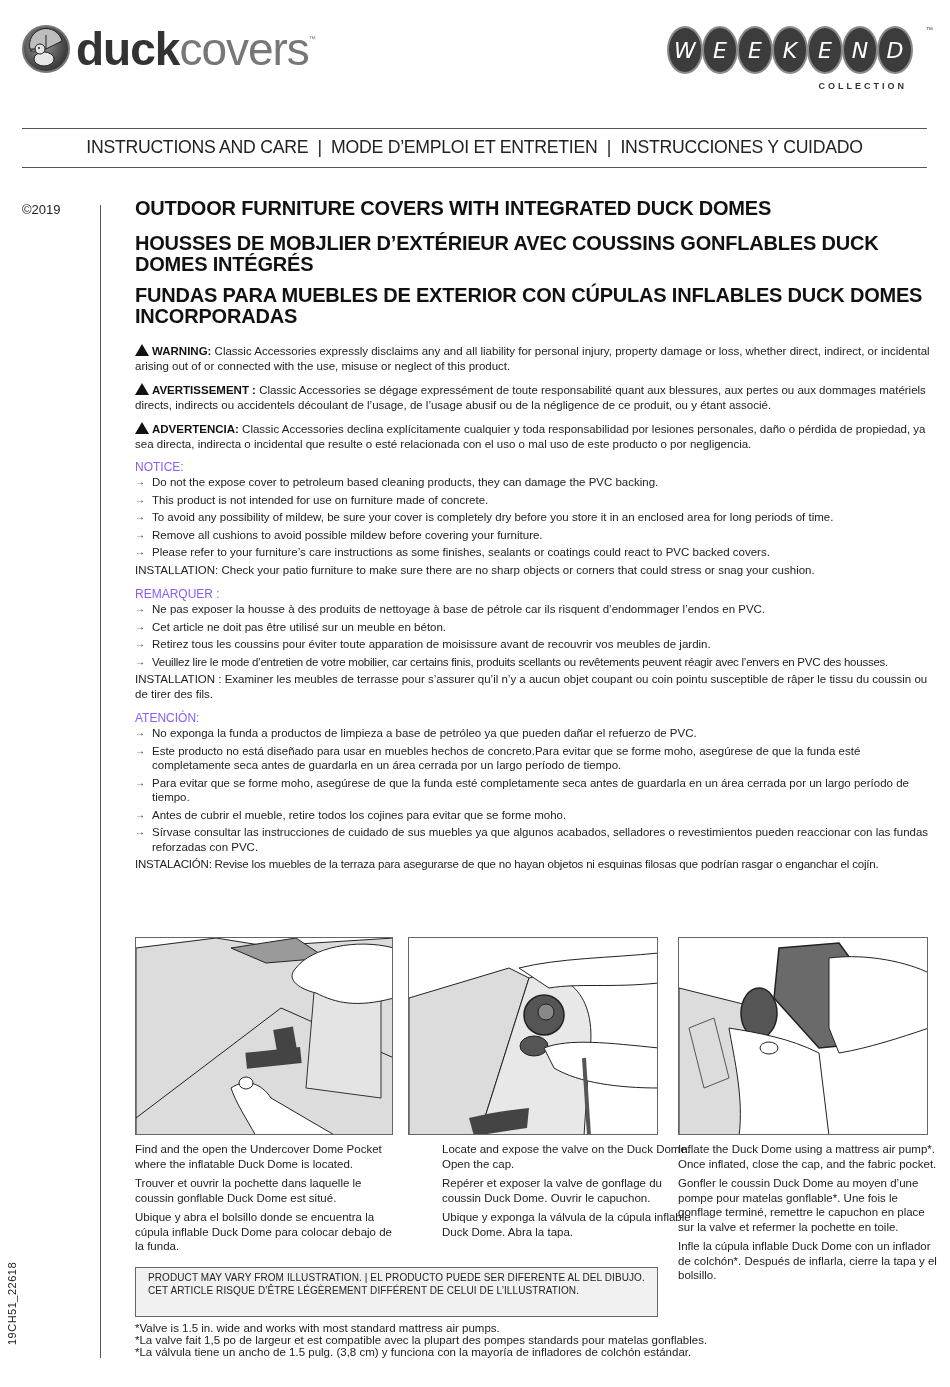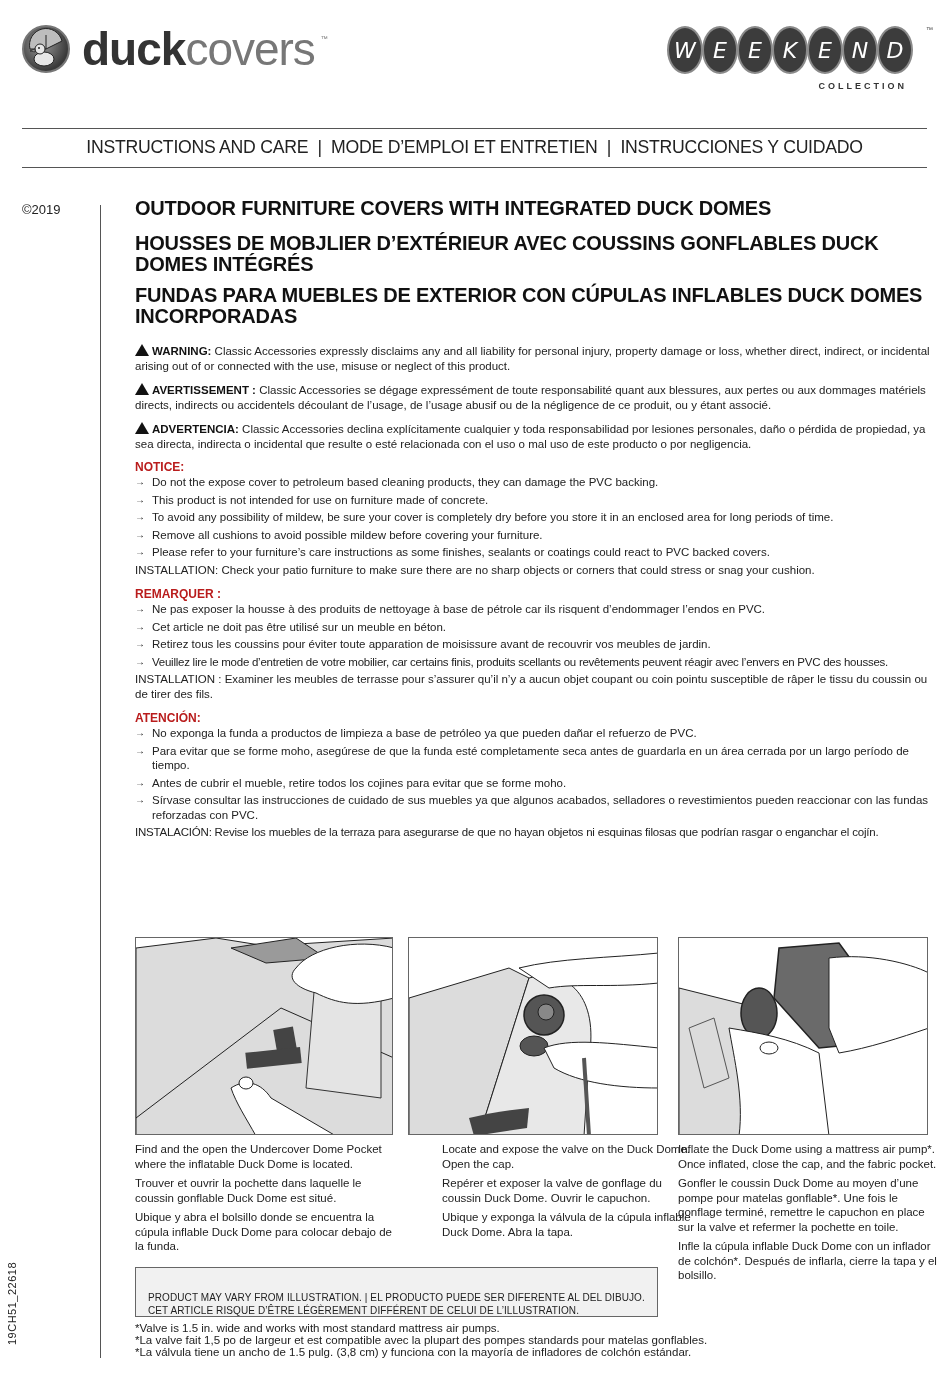--- a/index.html
+++ b/index.html
@@ -1,20 +1,20 @@
 <!DOCTYPE html>
 <html><head>
 <meta charset="utf-8">
 <style>
   * { box-sizing: border-box; margin: 0; padding: 0; }
   html, body { width: 950px; height: 1387px; background: #ffffff; overflow: hidden; }
   body { position: relative; font-family: "Liberation Sans", sans-serif; color: #1a1a1a; }
 
   
-  .logo-duck { position: absolute; left: 22px; top: 25px; display: flex; align-items: center; gap: 6px; }
+  .logo-duck { position: absolute; left: 22px; top: 25px; display: flex; align-items: center; }
   .duck-badge { width: 48px; height: 48px; border-radius: 50%; background: radial-gradient(circle at 40% 40%, #9a9a9a, #3a3a3a 70%); border: 2px solid #777; position: relative; overflow: hidden; }
   .duck-badge svg { position: absolute; left: 0; top: 0; }
   .duck-word { margin-left: 6px; font-size: 46px; letter-spacing: -1px; line-height: 1; }
   .duck-word .b { font-weight: 700; color: #333; }
   .duck-word .l { font-weight: 400; color: #777; }
   .tm1 { font-size: 7px; color: #777; align-self: flex-start; margin-top: 10px; }
 
   .logo-weekend { position: absolute; left: 667px; top: 26px; width: 262px; }
   .weekend-pill { display: flex; }
   .weekend-pill span { width: 36px; height: 48px; border-radius: 50%; background: #3c3c3c; border: 2px solid #8a8a8a; margin-right: -1px; color: #fff; font-style: italic; font-size: 22px; display: flex; align-items: center; justify-content: center; font-family: "DejaVu Sans", sans-serif; font-weight: 300; }
@@ -34,39 +34,39 @@
   .main { position: absolute; left: 135px; top: 198px; width: 795px; }
   .title { font-weight: 700; font-size: 20px; line-height: 21px; color: #111; letter-spacing: -0.2px; }
   .title.t1 { margin-bottom: 14px; }
   .title.t2 { margin-bottom: 10px; }
   .title.t3 { margin-bottom: 16px; }
 
   .warn { font-size: 11.5px; line-height: 15px; margin-bottom: 8px; color: #222; }
   .warn b { font-weight: 700; color: #111; }
   .warn .tri { display: inline-block; width: 0; height: 0; border-left: 7px solid transparent; border-right: 7px solid transparent; border-bottom: 12px solid #111; position: relative; top: 1px; margin-right: 3px; }
 
-  .notice-head { font-weight: 700; font-size: 12px; margin-top: 4px; margin-bottom: 1px; color: #b91c1c; }
+  .notice-head { font-weight: 400; font-size: 12px; margin-top: 4px; margin-bottom: 1px; color: #8b5cf6; }
   .notice-list { list-style: none; }
   .notice-list li { font-size: 11.5px; line-height: 14.5px; padding-left: 17px; position: relative; margin-bottom: 3px; color: #222; }
   .notice-list li::before { content: "→"; position: absolute; left: 0; top: 0; font-size: 10px; }
   .install { font-size: 11.5px; line-height: 14.5px; margin-bottom: 10px; color: #222; }
 
   
   .steps { position: absolute; left: 135px; top: 937px; width: 795px; }
   .panel { position: absolute; top: 0; height: 198px; border: 1.5px solid #666; background: #f7f7f7; overflow: hidden; }
   .p1 { left: 0; width: 258px; }
   .p2 { left: 273px; width: 250px; }
   .p3 { left: 543px; width: 250px; }
   .caption { position: absolute; top: 205px; font-size: 11.5px; line-height: 14.5px; color: #222; }
   .caption p { margin-bottom: 5px; }
   .c1 { left: 0; width: 265px; }
   .c2 { left: 273px; width: 260px; margin-left: 34px; }
   .c3 { left: 543px; width: 260px; }
 
-  .varybox { position: absolute; left: 135px; top: 1267px; width: 523px; height: 50px; border: 1.5px solid #666; background: #f1f1f1; padding: 24px 12px; font-size: 10px; line-height: 12.5px; color: #222; letter-spacing: 0.1px; }
+  .varybox { position: absolute; left: 135px; top: 1267px; width: 523px; height: 50px; border: 1.5px solid #666; background: #f1f1f1; padding: 4px 12px; font-size: 10px; line-height: 12.5px; color: #222; letter-spacing: 0.1px; }
 
   .footnotes { position: absolute; left: 135px; top: 1322px; font-size: 11.5px; line-height: 12px; color: #222; }
 </style>
 </head>
 <body>
 
 <div class="logo-duck">
   <div class="duck-badge">
     <svg width="44" height="44" viewBox="0 0 44 44">
       <path d="M6 22 A16 16 0 0 1 38 14 L22 22 Z" fill="#bdbdbd" stroke="#222" stroke-width="1"></path>
@@ -134,20 +134,21 @@
       <li>Retirez tous les coussins pour éviter toute apparation de moisissure avant de recouvrir vos meubles de jardin.</li>
       <li style="letter-spacing:-0.25px">Veuillez lire le mode d’entretien de votre mobilier, car certains finis, produits scellants ou revêtements peuvent réagir avec l’envers en PVC des housses.</li>
     </ul>
     <p class="install">INSTALLATION : Examiner les meubles de terrasse pour s’assurer qu’il n’y a aucun objet coupant ou coin pointu susceptible de râper le tissu du coussin ou de tirer des fils.</p>
   </div>
 
   <div>
     <div class="notice-head">ATENCIÓN:</div>
     <ul class="notice-list">
       <li>No exponga la funda a productos de limpieza a base de petróleo ya que pueden dañar el refuerzo de PVC.</li>
+      <li>Este producto no está diseñado para usar en muebles hechos de concreto.Para evitar que se forme moho, asegúrese de que la funda esté completamente seca antes de guardarla en un área cerrada por un largo período de tiempo.</li>
       <li>Para evitar que se forme moho, asegúrese de que la funda esté completamente seca antes de guardarla en un área cerrada por un largo período de tiempo.</li>
       <li>Antes de cubrir el mueble, retire todos los cojines para evitar que se forme moho.</li>
       <li>Sírvase consultar las instrucciones de cuidado de sus muebles ya que algunos acabados, selladores o revestimientos pueden reaccionar con las fundas reforzadas con PVC.</li>
     </ul>
     <p class="install" style="letter-spacing:-0.2px">INSTALACIÓN: Revise los muebles de la terraza para asegurarse de que no hayan objetos ni esquinas filosas que podrían rasgar o enganchar el cojín.</p>
   </div>
 </div>
 
 <div class="steps">
   <div class="panel p1">

